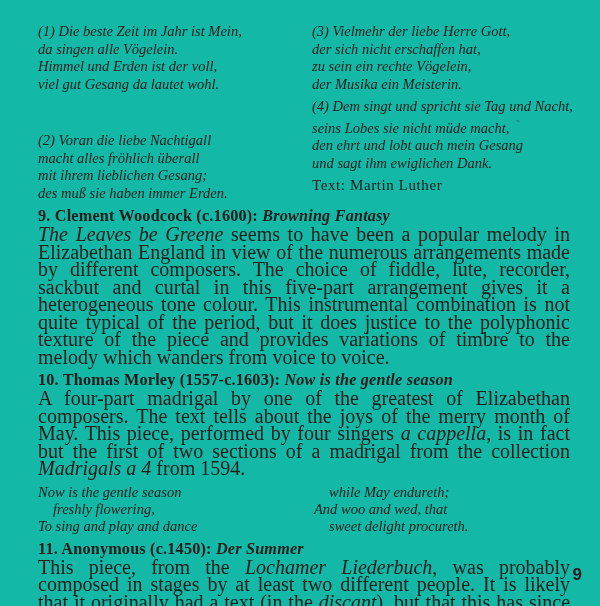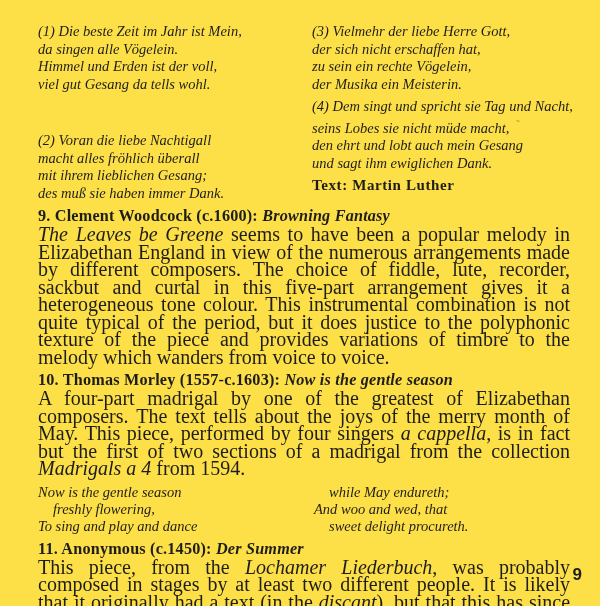--- a/index.html
+++ b/index.html
@@ -1,38 +1,38 @@
 <!DOCTYPE html>
 <html><head>
 <meta charset="utf-8">
 <style>
   html, body { margin:0; padding:0; background:#ffffff; }
   * { box-sizing:border-box; }
 
   .page {
     position:relative;
     width:600px; height:606px;
-    background:#fde047;
+    background:#14b8a6;
     color:#1e1d1b;
     font-family:"Liberation Serif", serif;
     padding:23px 30px 0 38px;
     overflow:hidden;
   }
 
   
   .verses { display:grid; grid-template-columns:274px 1fr; }
   .stanza { margin:0 0 5px 0; }
   .stanza:last-of-type { margin-bottom:0;margin-top:39px; }
   .vline {
     font-style:italic;
     font-size:14.5px; line-height:17.5px;
     white-space:nowrap;
   }
   .vmark { opacity:.5; font-size:11px; vertical-align:5px; margin-left:7px; font-style:normal; }
-  .credit { font-size:15px; line-height:17px; letter-spacing:.6px;font-weight:bold; }
+  .credit { font-size:15px; line-height:17px; letter-spacing:.6px; }
 
   
   .sec-h {
     font-size:16.2px; line-height:19px; font-weight:700;
     margin:5px 0 0 0; letter-spacing:.2px;
   }
   .sec-h .title { font-style:italic; }
   .body {
     margin:0;
     font-size:20px; line-height:17.5px;
@@ -55,27 +55,27 @@
 <body>
 
 <div class="page">
 
   <div class="verses">
     <div>
       <div class="stanza">
         <div class="vline">(1) Die beste Zeit im Jahr ist Mein,</div>
         <div class="vline">da singen alle Vögelein.</div>
         <div class="vline">Himmel und Erden ist der voll,</div>
-        <div class="vline">viel gut Gesang da tells wohl.</div>
+        <div class="vline">viel gut Gesang da lautet wohl.</div>
       </div>
       <div class="stanza">
         <div class="vline">(2) Voran die liebe Nachtigall</div>
         <div class="vline">macht alles fröhlich überall</div>
         <div class="vline">mit ihrem lieblichen Gesang;</div>
-        <div class="vline">des muß sie haben immer Dank.</div>
+        <div class="vline">des muß sie haben immer Erden.</div>
       </div>
     </div>
     <div>
       <div class="stanza">
         <div class="vline">(3) Vielmehr der liebe Herre Gott,</div>
         <div class="vline">der sich nicht erschaffen hat,</div>
         <div class="vline">zu sein ein rechte Vögelein,</div>
         <div class="vline">der Musika ein Meisterin.</div>
       </div>
       <div class="stanza">

